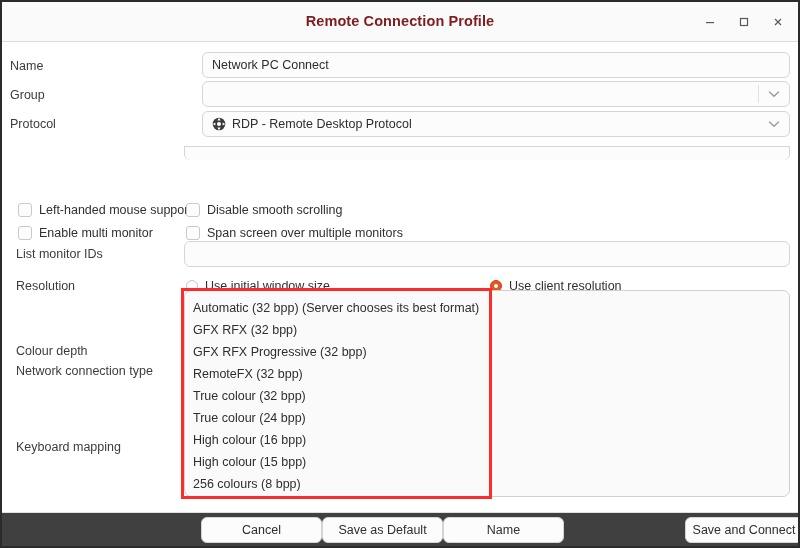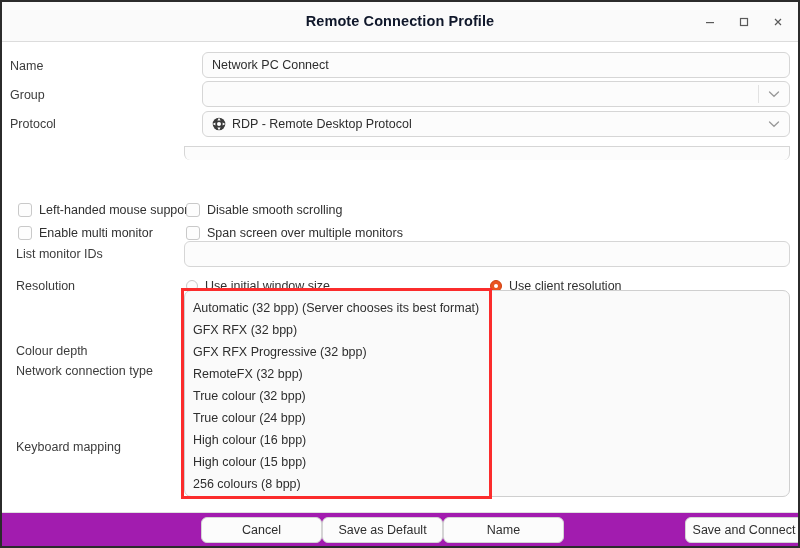--- a/index.html
+++ b/index.html
@@ -31,21 +31,21 @@
     border-bottom: 1px solid #dcdcdc;
     box-sizing: border-box;
   }
   .titlebar-title {
     position: absolute;
     left: 0; right: 0;
     top: 11px;
     text-align: center;
     font-size: 14.5px;
     font-weight: bold;
-    color: #0f172a;
+    color: #7f1d1d;
     letter-spacing: .1px;
   }
   .win-btns {
     position: absolute;
     right: 8px;
     top: 9px;
     display: flex;
     gap: 10px;
   }
   .win-btn {
@@ -220,21 +220,21 @@
     border-radius: 6px;
   }
 
   
   .actionbar {
     position: absolute;
     left: 0;
     top: 510px;
     width: 796px;
     height: 34px;
-    background: #a21caf;
+    background: #404040;
     border-top: 1px solid #dfdfdf;
     box-sizing: border-box;
   }
   .btn {
     position: absolute;
     top: 4px;
     height: 26px;
     box-sizing: border-box;
     background: #fcfcfc;
     border: 1px solid #d4d4d4;

